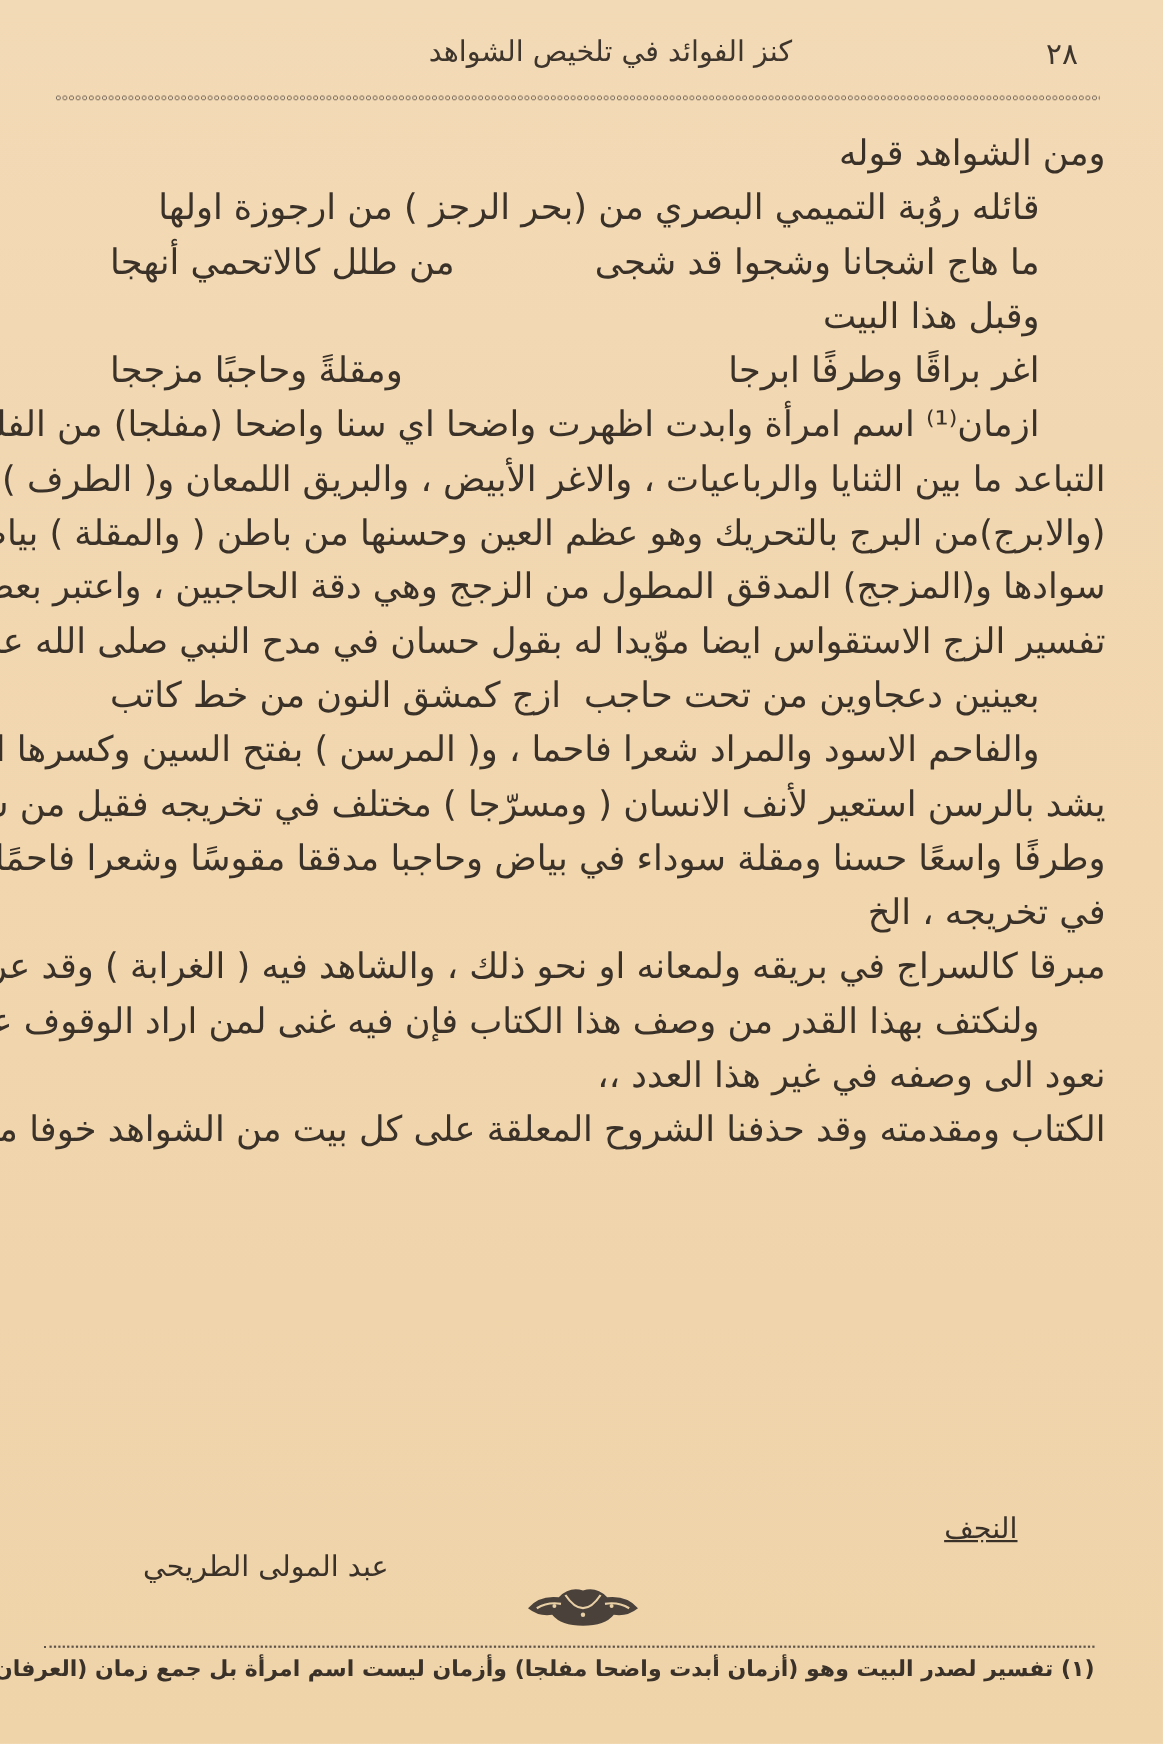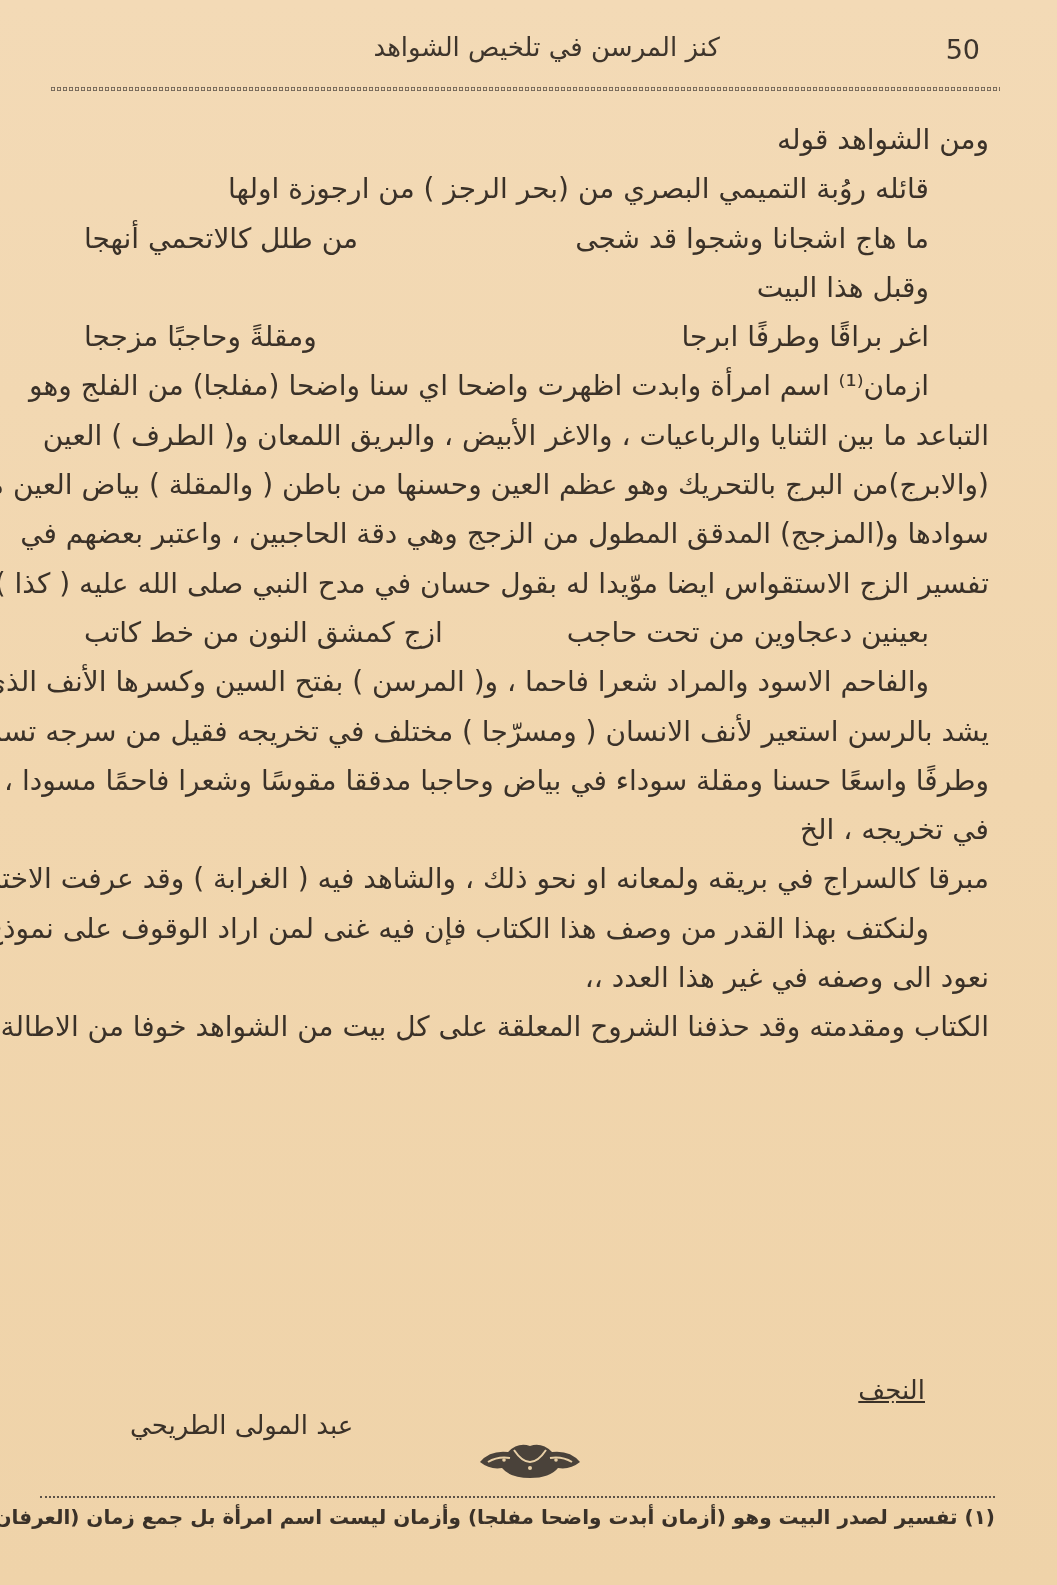--- a/index.html
+++ b/index.html
@@ -26,23 +26,23 @@
     position: absolute; right: 280px; top: 2px;
     font-size: 26px; color: #3e352c;
   }
   .header-rule {
     position: absolute; top: 86px; left: 50px; width: 950px; height: 6px;
     background-image: radial-gradient(circle at 3px 3px, transparent 1.4px, #5c5248 1.6px, #5c5248 2.2px, transparent 2.4px);
     background-size: 6px 6px;
     opacity: .85;
   }
   .body {
-    position: absolute; top: 115px; left: 24px; width: 965px;
+    position: absolute; top: 115px; left: 40px; width: 965px;
     direction: rtl; text-align: justify;
-    font-size: 28px; line-height: 49.3px;
+    font-size: 32px; line-height: 49.3px;
   }
   .line { display: block; white-space: nowrap; height: 49.3px; }
   .line.center { text-align: center; }
   .line.indent { padding-right: 60px; }
   .verse {
     display: flex; flex-direction: row; justify-content: space-between;
     padding-right: 60px; padding-left: 60px;
   }
   .verse span { white-space: nowrap; }
   .signature {
@@ -63,22 +63,22 @@
     direction: rtl; font-size: 20px; font-weight: bold; white-space: nowrap;
     color: #3a3128;
   }
 </style>
 </head>
 <body>
 
 <div class="page">
 
   <div class="header">
-    <span class="page-number">50</span>
-    <span class="running-title">كنز المرسن في تلخيص الشواهد</span>
+    <span class="page-number">٢٨</span>
+    <span class="running-title">كنز الفوائد في تلخيص الشواهد</span>
   </div>
   <div class="header-rule"></div>
 
   <div class="body">
     <span class="line">ومن الشواهد قوله</span>
     <span class="line indent">قائله روُبة التميمي البصري من (بحر الرجز ) من ارجوزة اولها</span>
 
     <div class="line verse">
       <span>ما هاج اشجانا وشجوا قد شجى</span>
       <span>من طلل كالاتحمي أنهجا</span>

